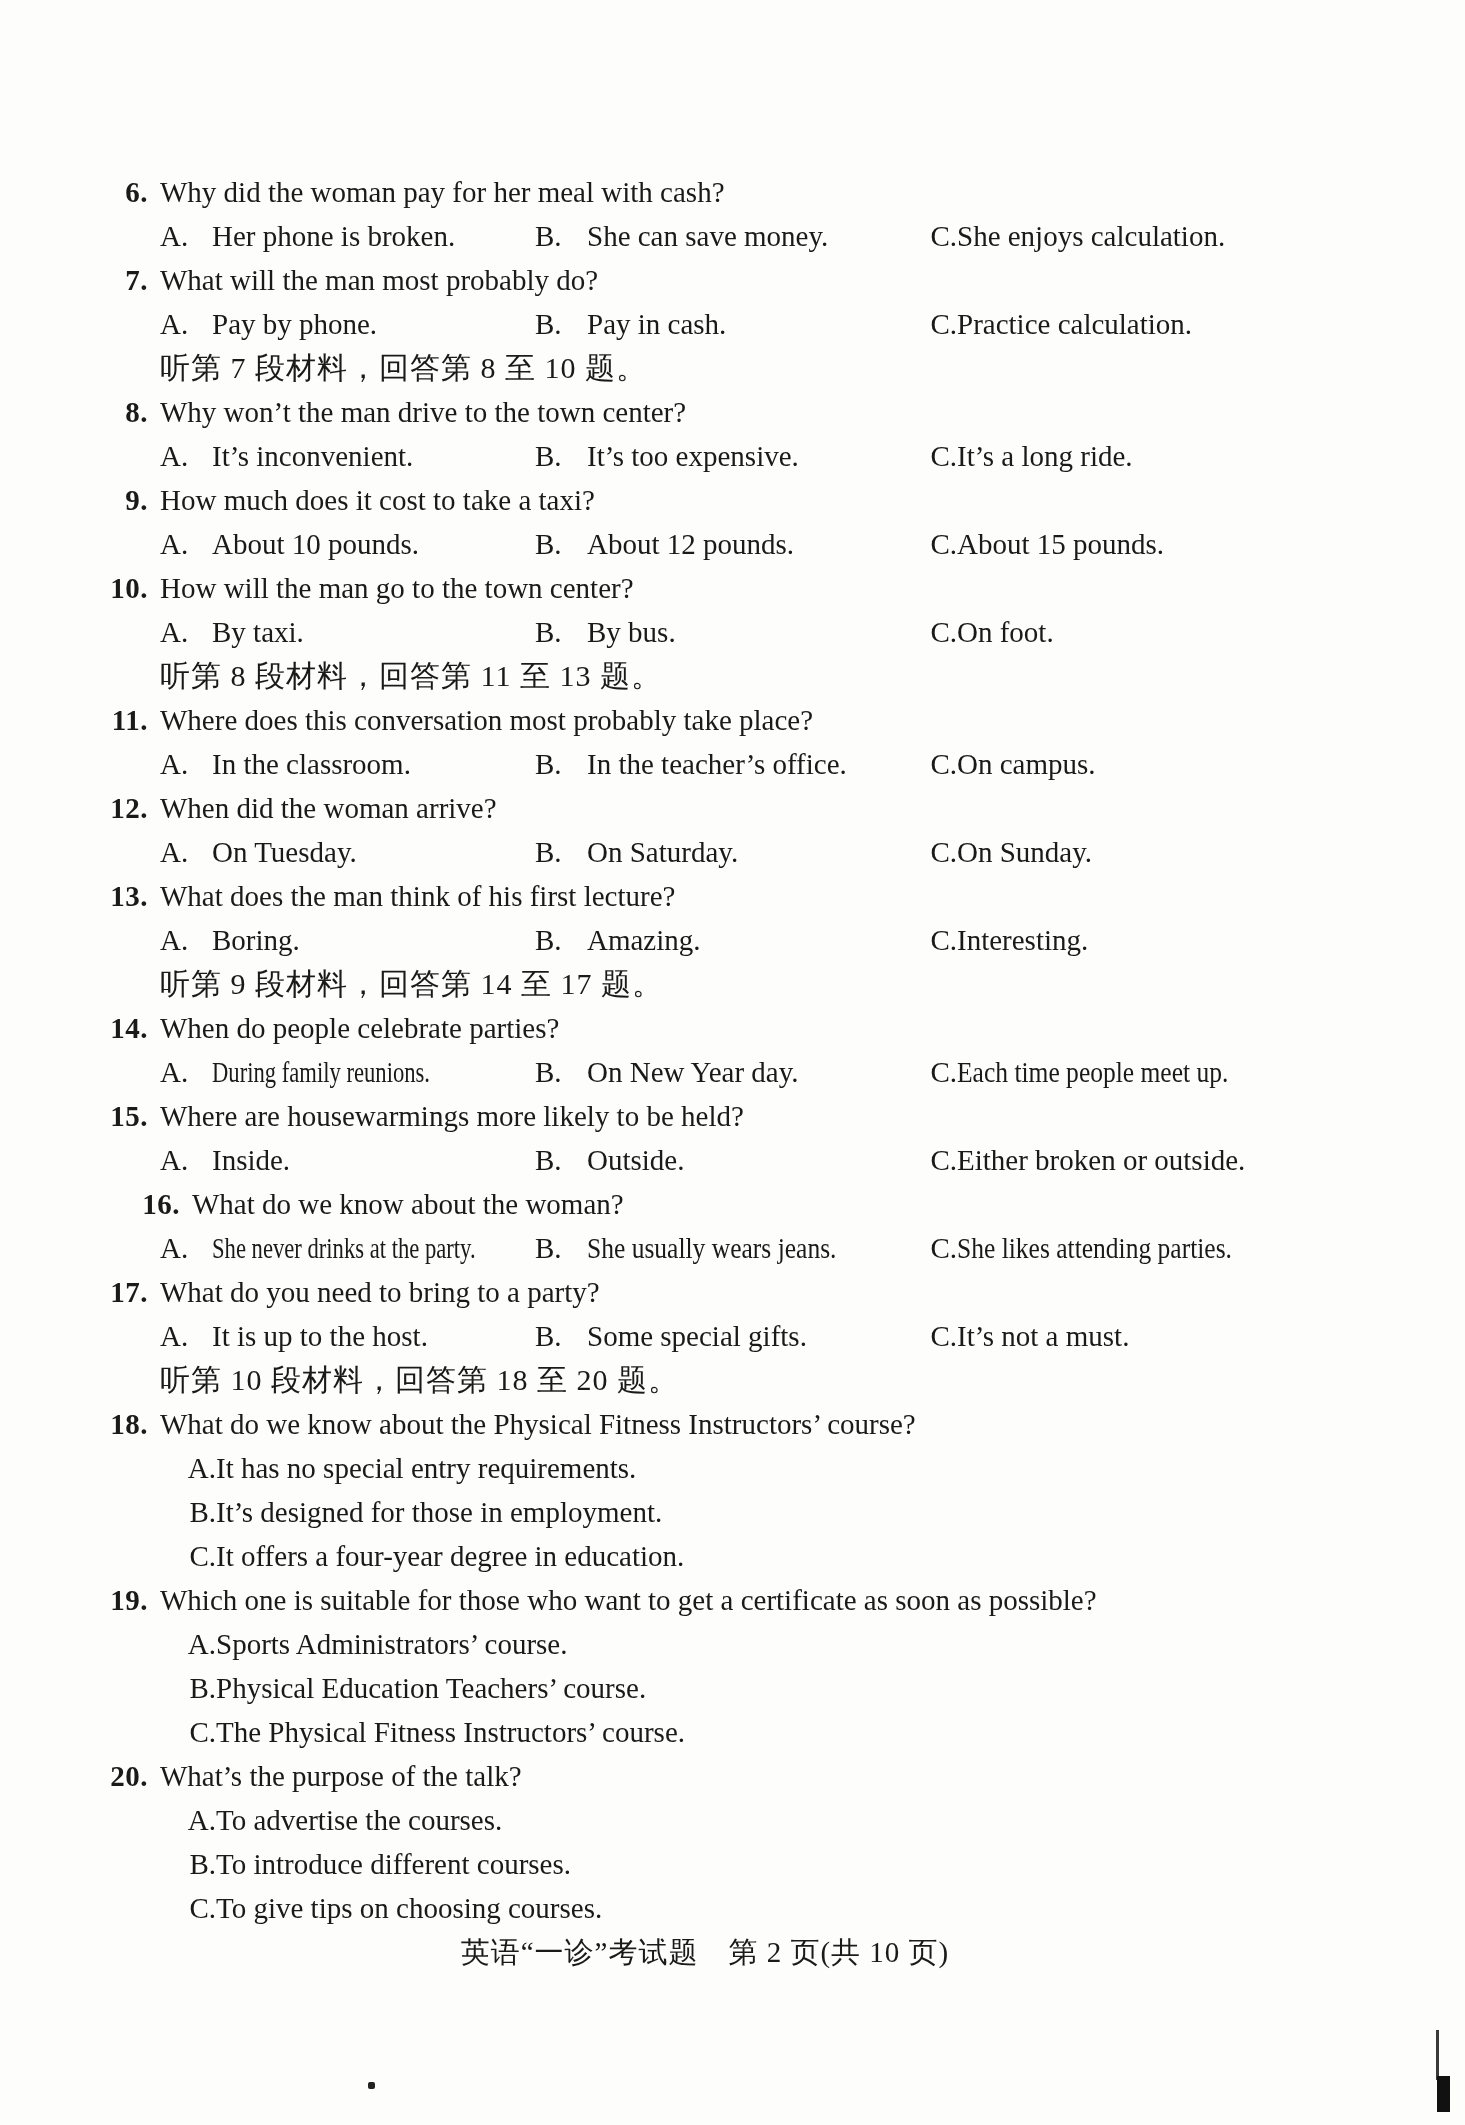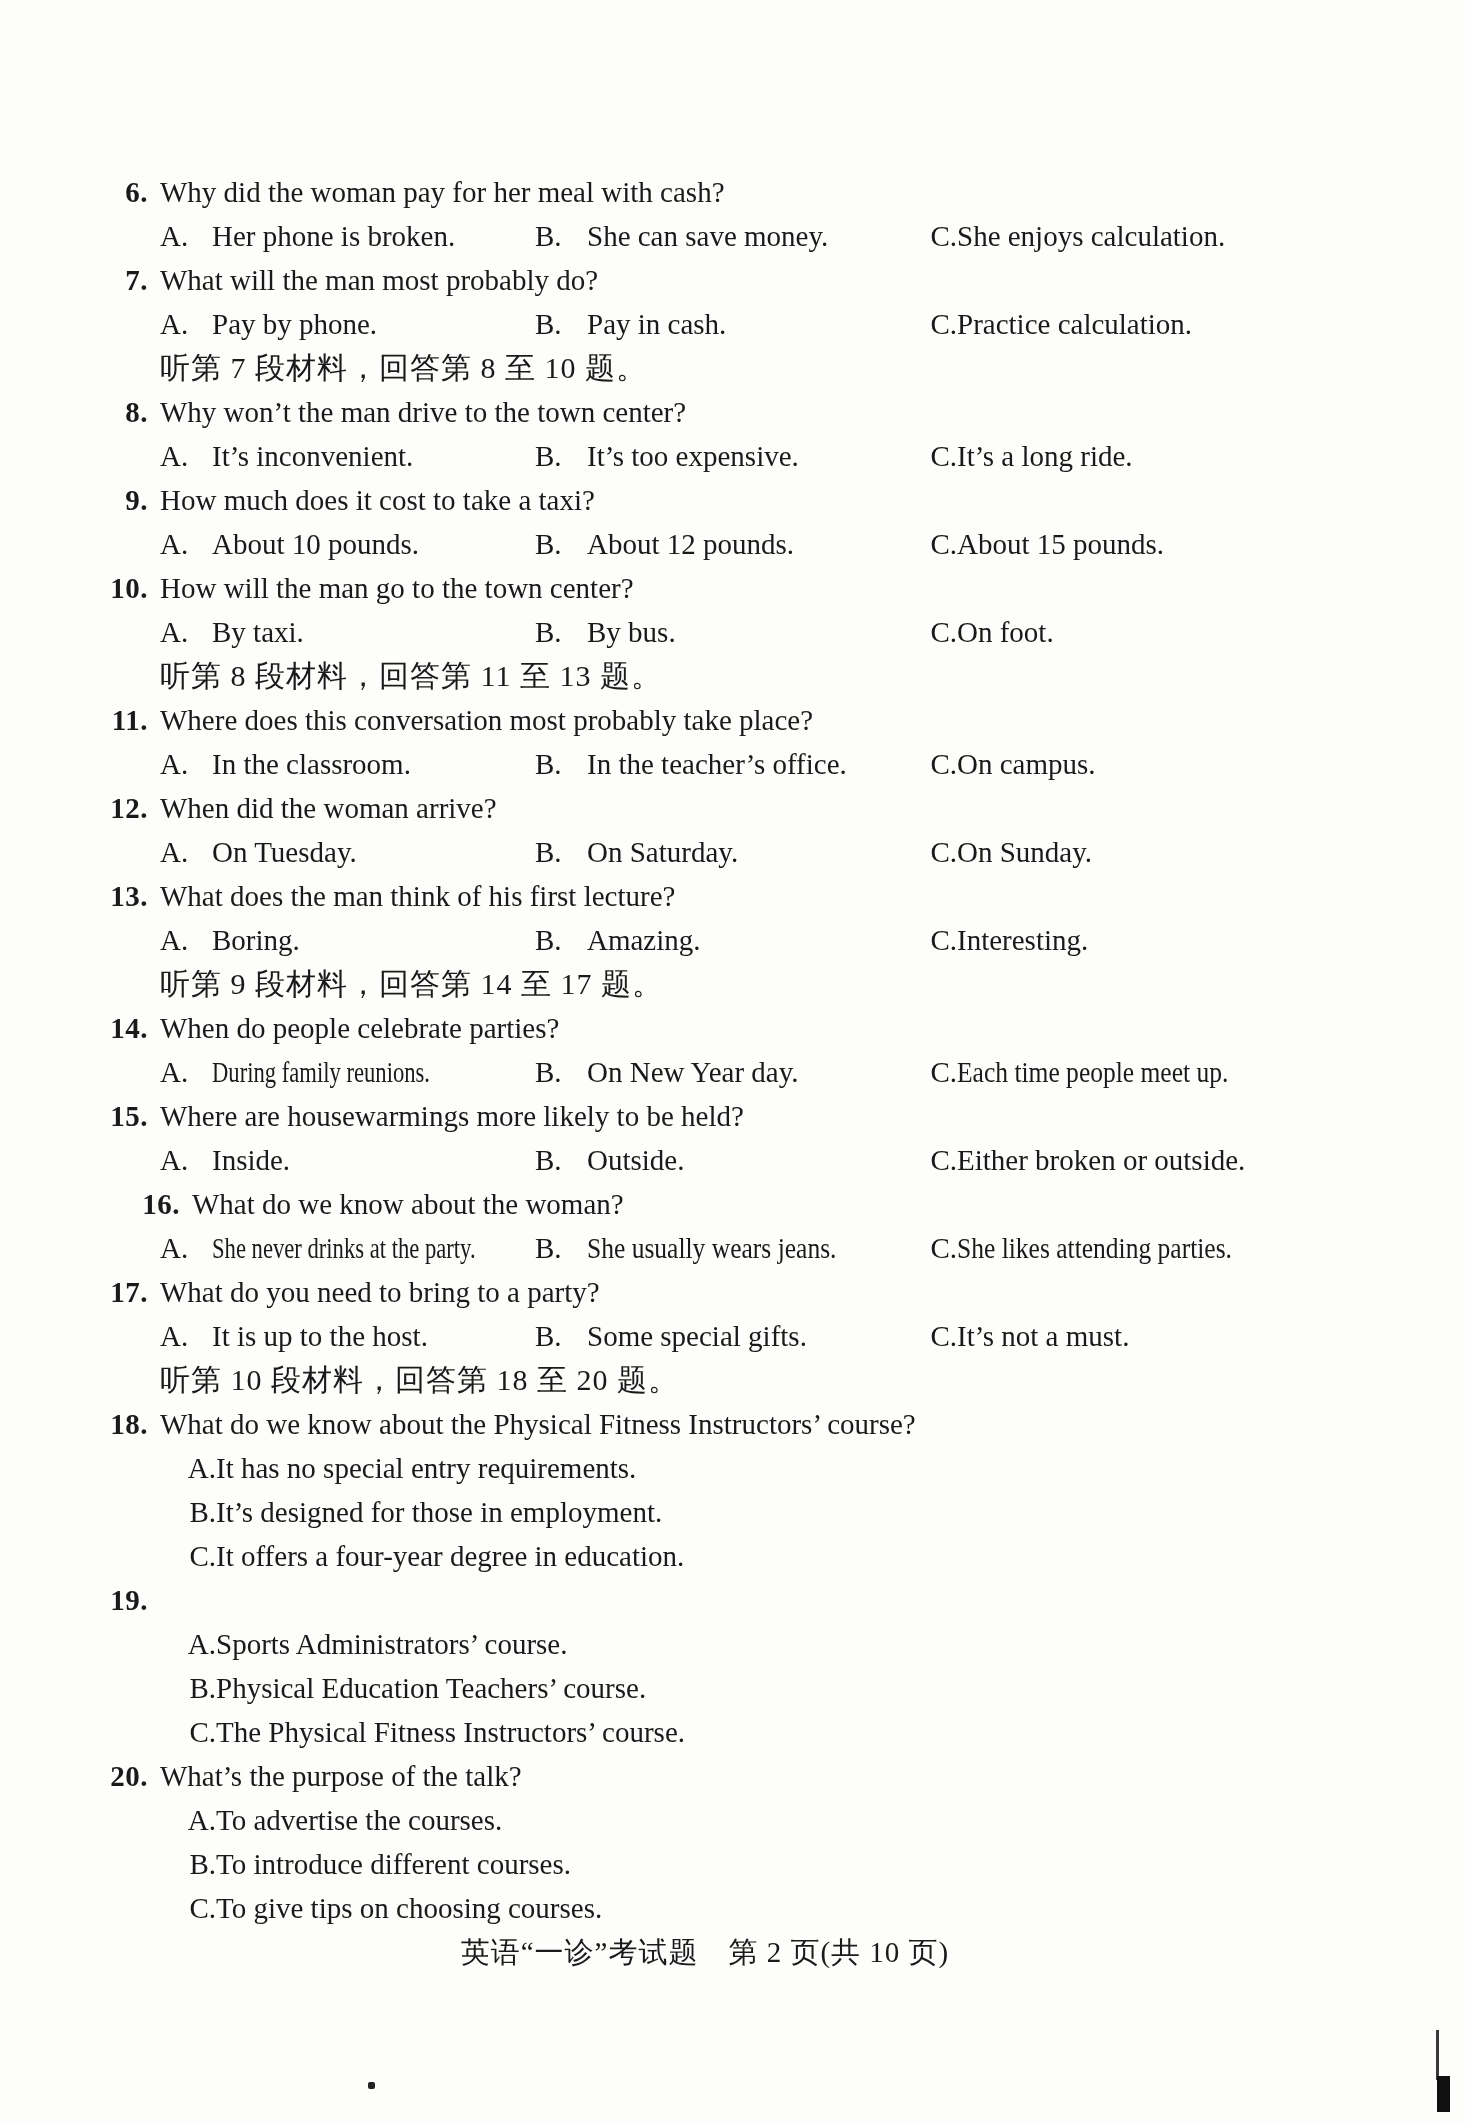--- a/index.html
+++ b/index.html
@@ -165,20 +165,21 @@
         <span class="stack-opt"><span class="opt-label">A.</span><span class="opt-text">It has no special entry requirements.</span></span>
       </div>
       <div class="line opt-row" style="top: 1490px;">
         <span class="stack-opt"><span class="opt-label">B.</span><span class="opt-text">It’s designed for those in employment.</span></span>
       </div>
       <div class="line opt-row" style="top: 1534px;">
         <span class="stack-opt"><span class="opt-label">C.</span><span class="opt-text">It offers a four-year degree in education.</span></span>
       </div>
       <div class="line q-line" style="top: 1578px;">
         <span class="qnum">19.</span>
+        <span class="qtext">Which one is suitable for those who want to get a certificate as soon as possible?</span>
       </div>
       <div class="line opt-row" style="top: 1622px;">
         <span class="stack-opt"><span class="opt-label">A.</span><span class="opt-text">Sports Administrators’ course.</span></span>
       </div>
       <div class="line opt-row" style="top: 1666px;">
         <span class="stack-opt"><span class="opt-label">B.</span><span class="opt-text">Physical Education Teachers’ course.</span></span>
       </div>
       <div class="line opt-row" style="top: 1710px;">
         <span class="stack-opt"><span class="opt-label">C.</span><span class="opt-text">The Physical Fitness Instructors’ course.</span></span>
       </div>

